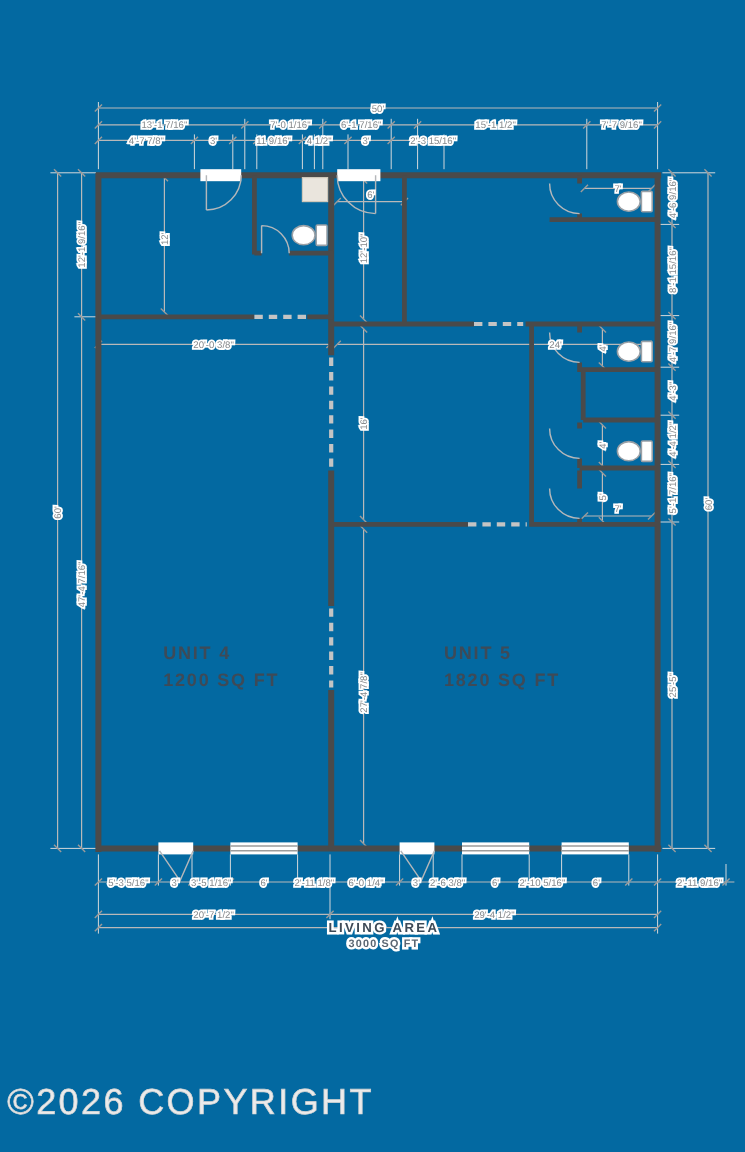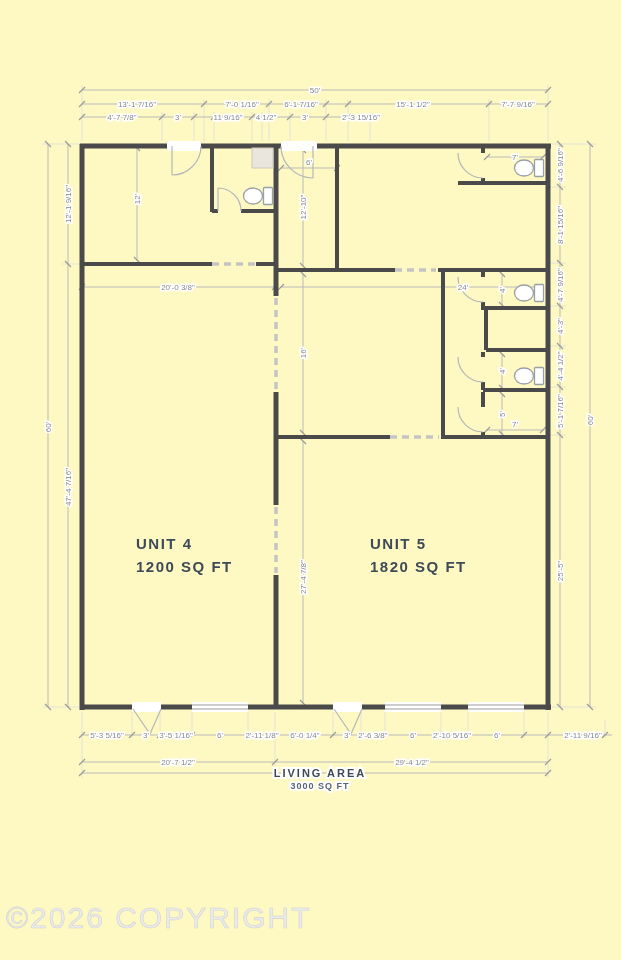--- a/index.html
+++ b/index.html
@@ -1,16 +1,16 @@
 <!DOCTYPE html>
 <html><head>
 <meta charset="utf-8">
 <style>
   html,body{margin:0;padding:0;background:#fff;}
-  .page{width:621px;height:960px;position:relative;background:#fef9c3;overflow:hidden;
+  .page{width:621px;height:960px;position:relative;background:#0369a1;overflow:hidden;
         font-family:"Liberation Sans", sans-serif;}
   svg{display:block;}
   .wall{stroke:#4a4a4a;stroke-width:5;fill:none;}
   .wall4{stroke:#4a4a4a;stroke-width:4;fill:none;}
   .dash{stroke:#c4c4c4;stroke-width:3.5;stroke-dasharray:7 5;fill:none;}
   .dimline{stroke:#b9b9b9;stroke-width:1;fill:none;}
   .ext{stroke:#dedede;stroke-width:0.8;fill:none;}
   .tick{stroke:#9a9a9a;stroke-width:1.2;fill:none;}
   .fix{stroke:#9aa0a6;stroke-width:1.3;fill:#fff;}
   .arc{stroke:#b4b7ba;stroke-width:1.2;fill:none;}

